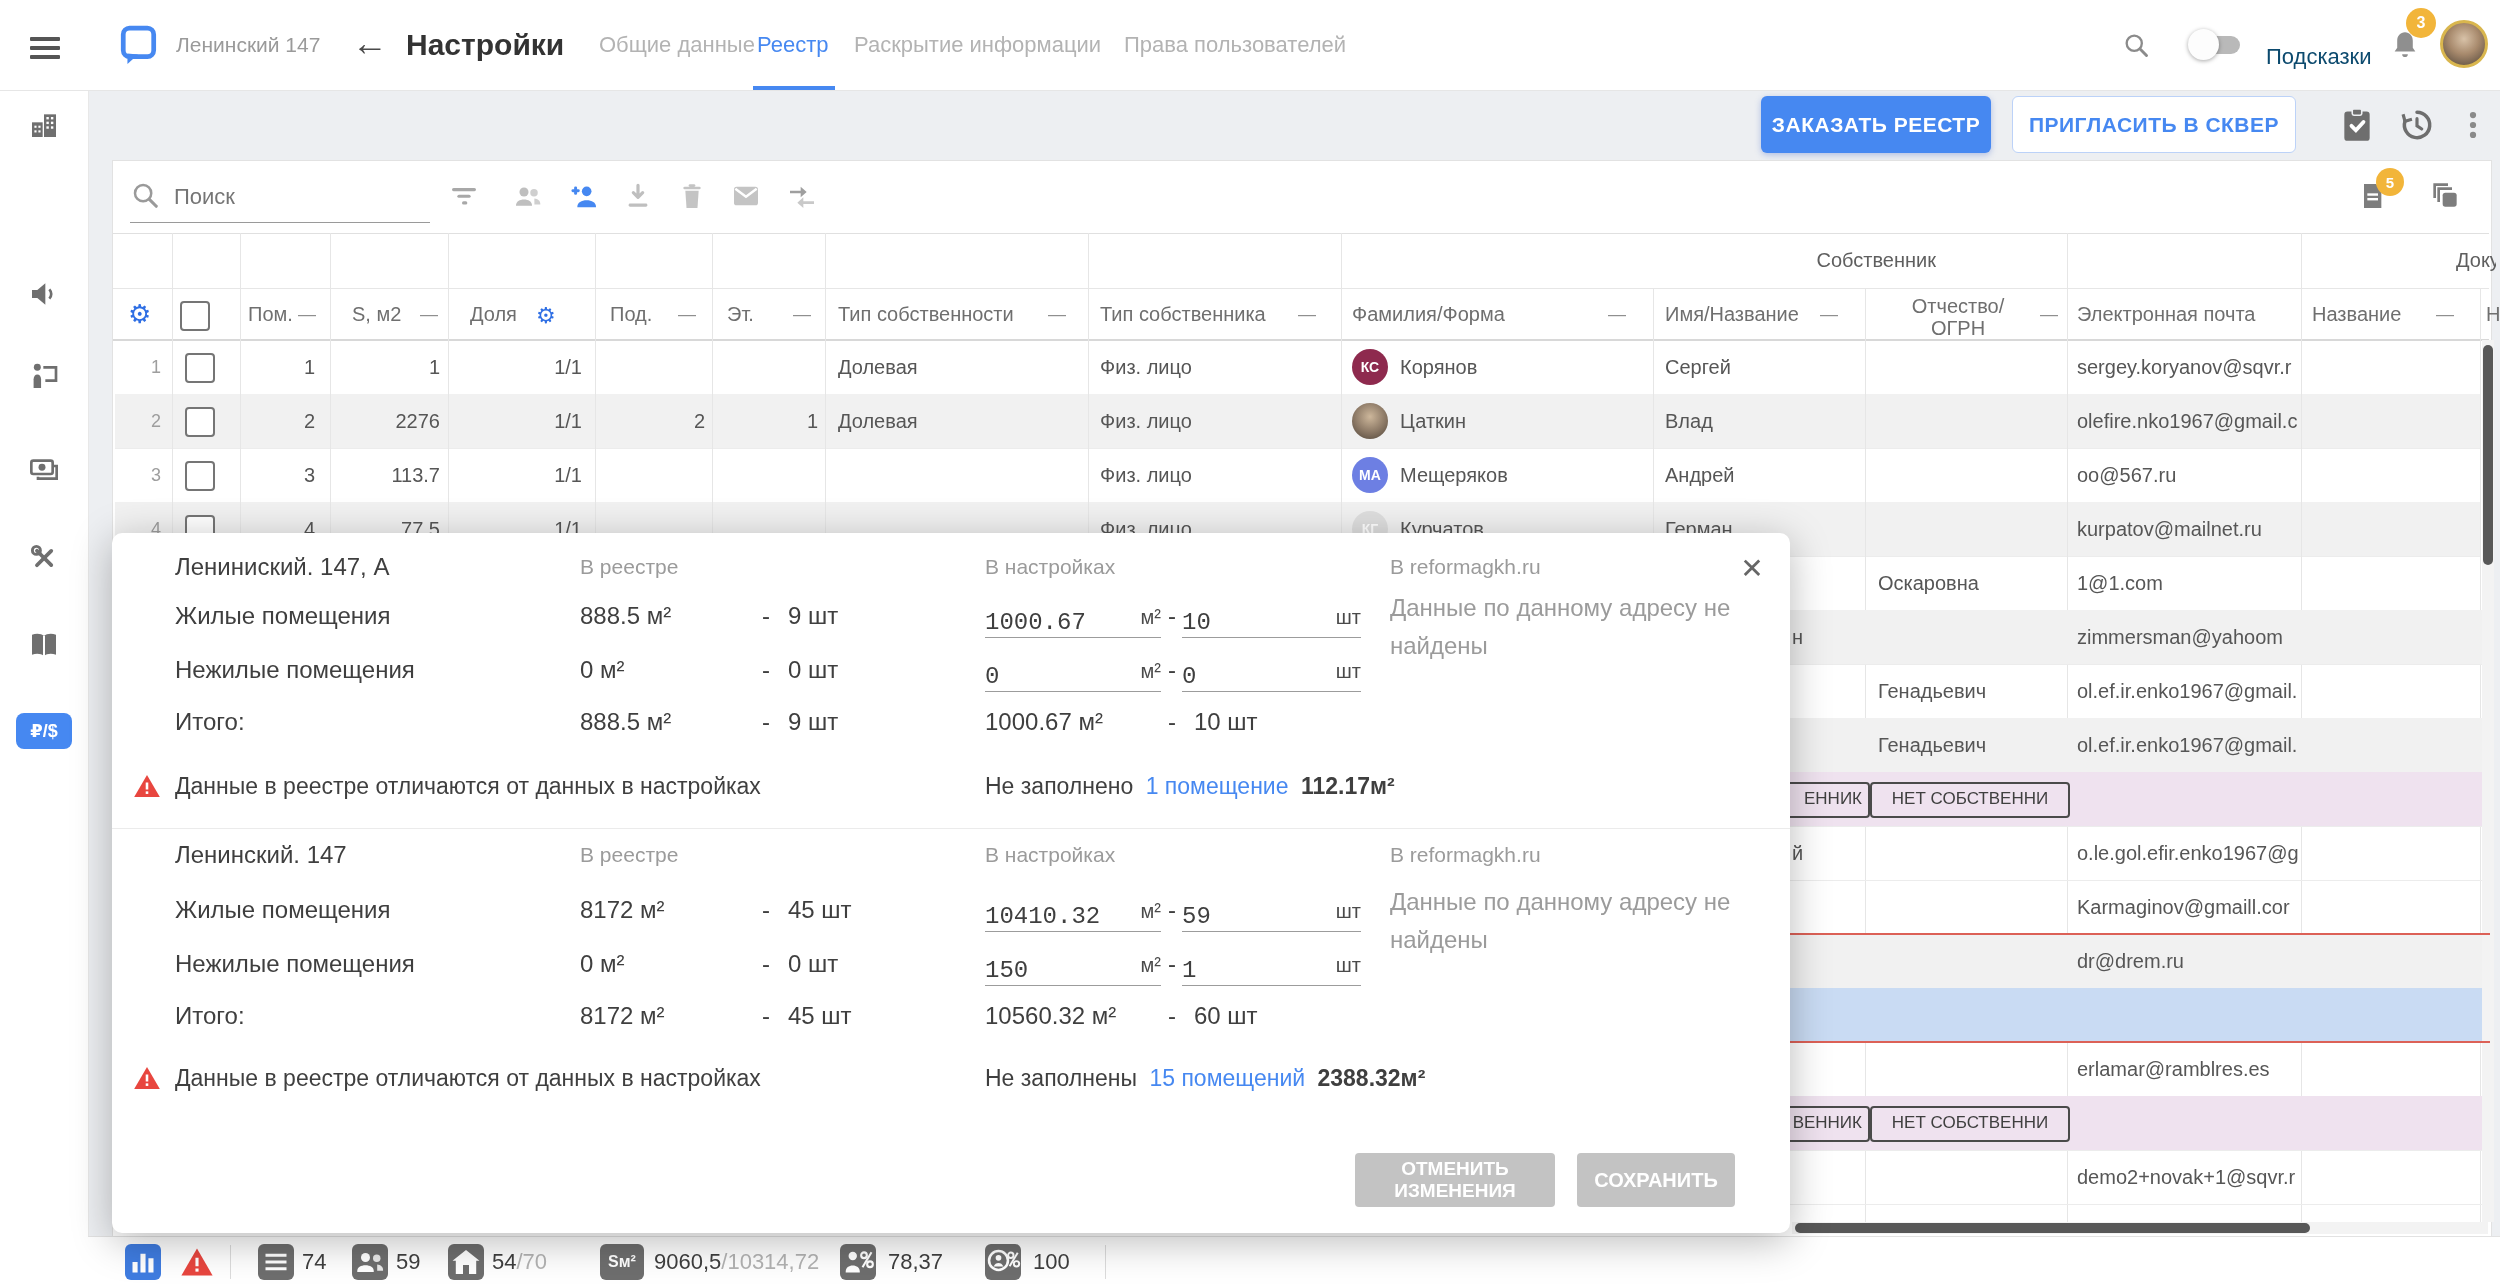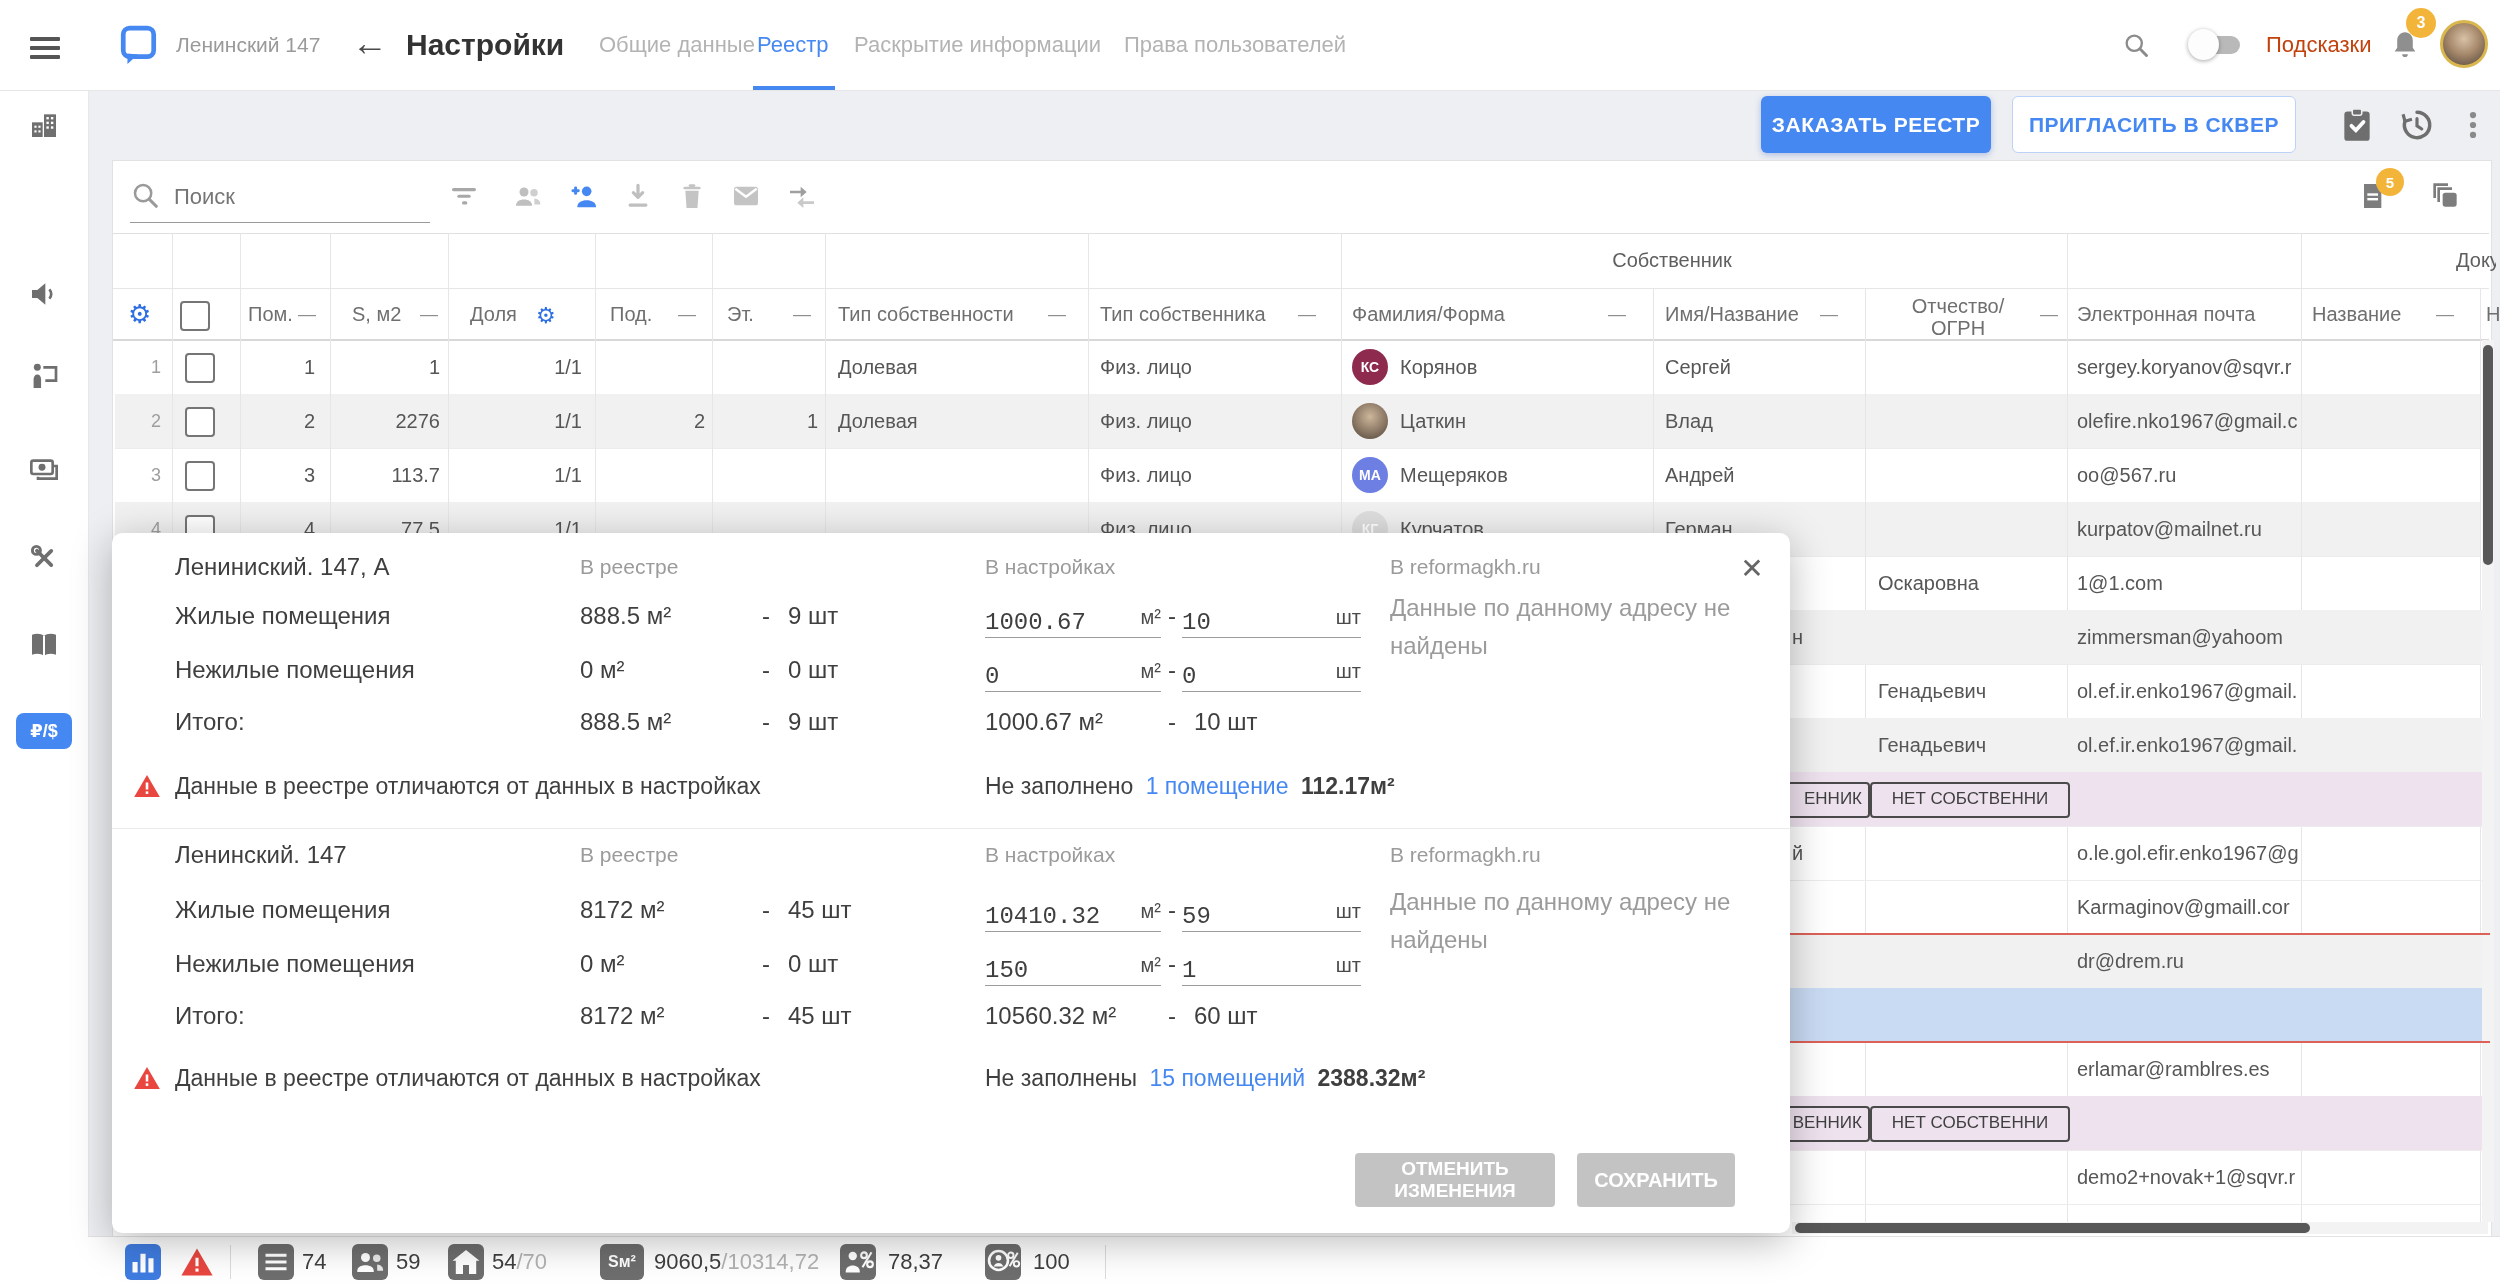--- a/index.html
+++ b/index.html
@@ -108,21 +108,21 @@
     <div class="tab" style="left:1124px">Права пользователей</div>
     <div class="tab" style="left:854px">Раскрытие информации</div>
 
     <svg class="abs" style="left:2122px;top:31px;cursor:pointer" width="28" height="28" viewBox="0 0 24 24">
       <circle cx="10.5" cy="10.5" r="6.5" fill="none" stroke="#8b8b8b" stroke-width="2"></circle>
       <line x1="15.5" y1="15.5" x2="21" y2="21" stroke="#8b8b8b" stroke-width="2.5" stroke-linecap="round"></line>
     </svg>
     <div class="abs" style="left:2192px;top:36px;width:48px;height:18px;border-radius:9px;background:#b9b9b9;cursor:pointer">
       <div style="position:absolute;left:-4px;top:-7px;width:31px;height:31px;border-radius:50%;background:#fdfdfd;box-shadow:0 1px 4px rgba(0,0,0,.35)"></div>
     </div>
-    <div class="abs" style="left:2266px;top:0;height:90px;line-height:90px;font-size:22px;color:#c2410c">Подсказки</div>
+    <div class="abs" style="left:2266px;top:12px;height:90px;line-height:90px;font-size:22px;color:#0c4a6e">Подсказки</div>
     <svg class="abs" style="left:2388px;top:28px;cursor:pointer" width="34" height="34" viewBox="0 0 24 24">
       <path d="M12 3c-3.3 0-5.5 2.5-5.5 6v5l-1.8 2.6h14.6L17.5 14V9c0-3.5-2.2-6-5.5-6z" fill="#8f8f8f"></path>
       <path d="M10 18.5a2 2 0 0 0 4 0z" fill="#8f8f8f"></path>
     </svg>
     <div class="badge-orange" style="left:2406px;top:8px;width:30px;height:30px;font-size:16px">3</div>
     <div class="abs" style="left:2440px;top:20px;width:48px;height:48px;border-radius:50%;border:3px solid #d9b64e;box-sizing:border-box;cursor:pointer;background:radial-gradient(circle at 50% 38%,#d8c2a8 0%,#a88a6d 45%,#4e4338 100%)"></div>
   </div>
 
   <div class="side">
     <svg class="sicon" style="top:19px" viewBox="0 0 24 24">
@@ -241,21 +241,21 @@
   <svg class="ticon" style="left:2430px" viewBox="0 0 24 24">
     <path d="M3.5 13.5v-10h10" stroke="#7d7d7d" stroke-width="2" fill="none"></path>
     <path d="M6.5 16.5v-10h10" stroke="#7d7d7d" stroke-width="2" fill="none"></path>
     <rect x="9.5" y="9.5" width="10.5" height="10.5" rx="2" fill="#7d7d7d"></rect>
   </svg>
 
   <div class="abs" style="left:113px;top:233px;width:2376px;height:1px;background:#e0e0e0;z-index:3"></div>
   <div class="abs" style="left:113px;top:288px;width:2376px;height:1px;background:#e6e6e6;z-index:3"></div>
   <div class="abs" style="left:113px;top:339px;width:2376px;height:2px;background:#d8d8d8;z-index:3"></div>
 
-  <div class="gl" style="left:1472px;width:400px;text-align:center">Собственник</div>
+  <div class="gl" style="left:1536px;width:400px;text-align:right">Собственник</div>
   <div class="gl" style="left:2456px;width:40px;overflow:hidden">Доку</div>
 
   <div class="abs gear" style="left:128px;top:288px;z-index:4">⚙</div>
   <div class="cb" style="left:180px;top:301px;position:absolute;z-index:4"></div>
 
   <div class="hl" style="left:248px">Пом.</div>
   <div class="hd" style="left:298px">—</div>
   <div class="hl" style="left:352px">S, м2</div>
   <div class="hd" style="left:420px">—</div>
   <div class="hl" style="left:470px">Доля</div>

